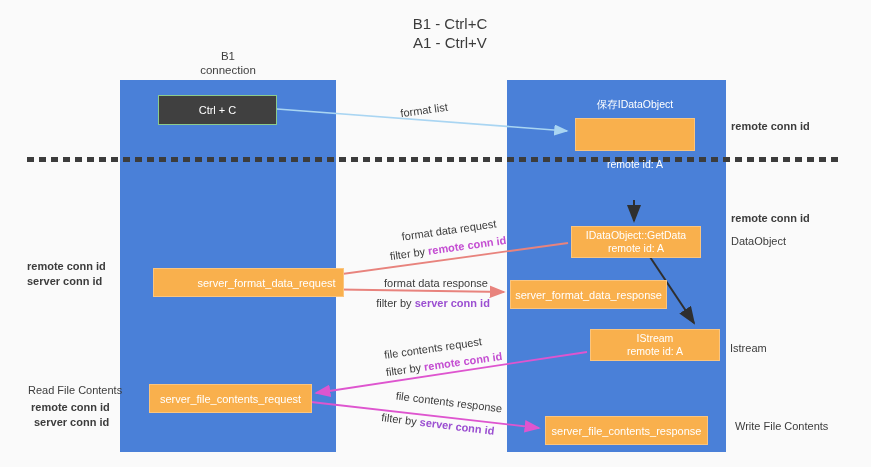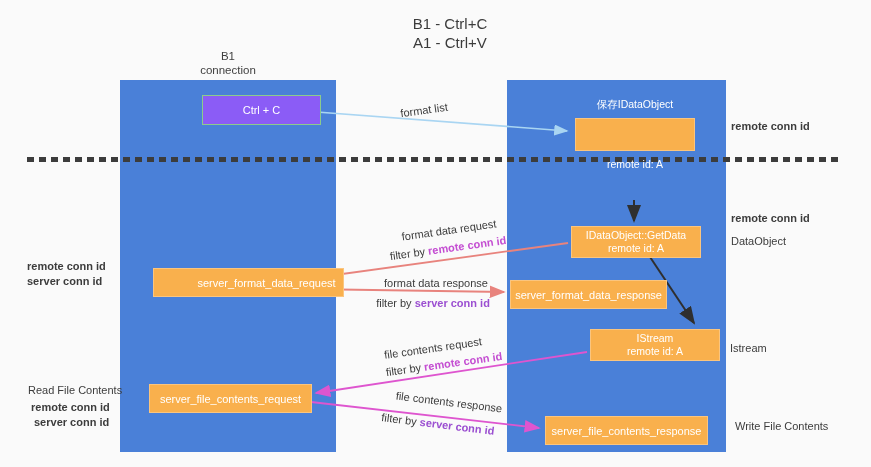--- a/index.html
+++ b/index.html
@@ -28,21 +28,21 @@
   .lane-header-right{left:507px;width:219px;margin-top:40px;}
   .divider{
     position:absolute;left:27px;top:157px;width:811px;height:5px;
     background:repeating-linear-gradient(90deg,#3c3c3c 0 7px,transparent 7px 12px);
   }
   .node{
     position:absolute;display:flex;flex-direction:column;
     align-items:center;justify-content:center;
     color:#ffffff;text-align:center;white-space:nowrap;
   }
-  .node.green{background:#8b5cf6;border:1px solid #8ccb8c;margin-left:44px;}
+  .node.green{background:#404040;border:1px solid #8ccb8c;}
   .node.orange{background:#f9b04d;border:1px solid #fbc57e;}
   .node .l1,.node .l2{font-size:10.5px;line-height:13px;}
   .node.single{font-size:11px;}
   .lbl{
     position:absolute;white-space:nowrap;font-size:11px;color:#3c3c3c;
     transform:translate(-50%,-50%);
   }
   .rotneg{transform:translate(-50%,-50%) rotate(-8deg);}
   .rotpos{transform:translate(-50%,-50%) rotate(7deg);}
   .purple{color:#a94ecb;font-weight:bold;}

